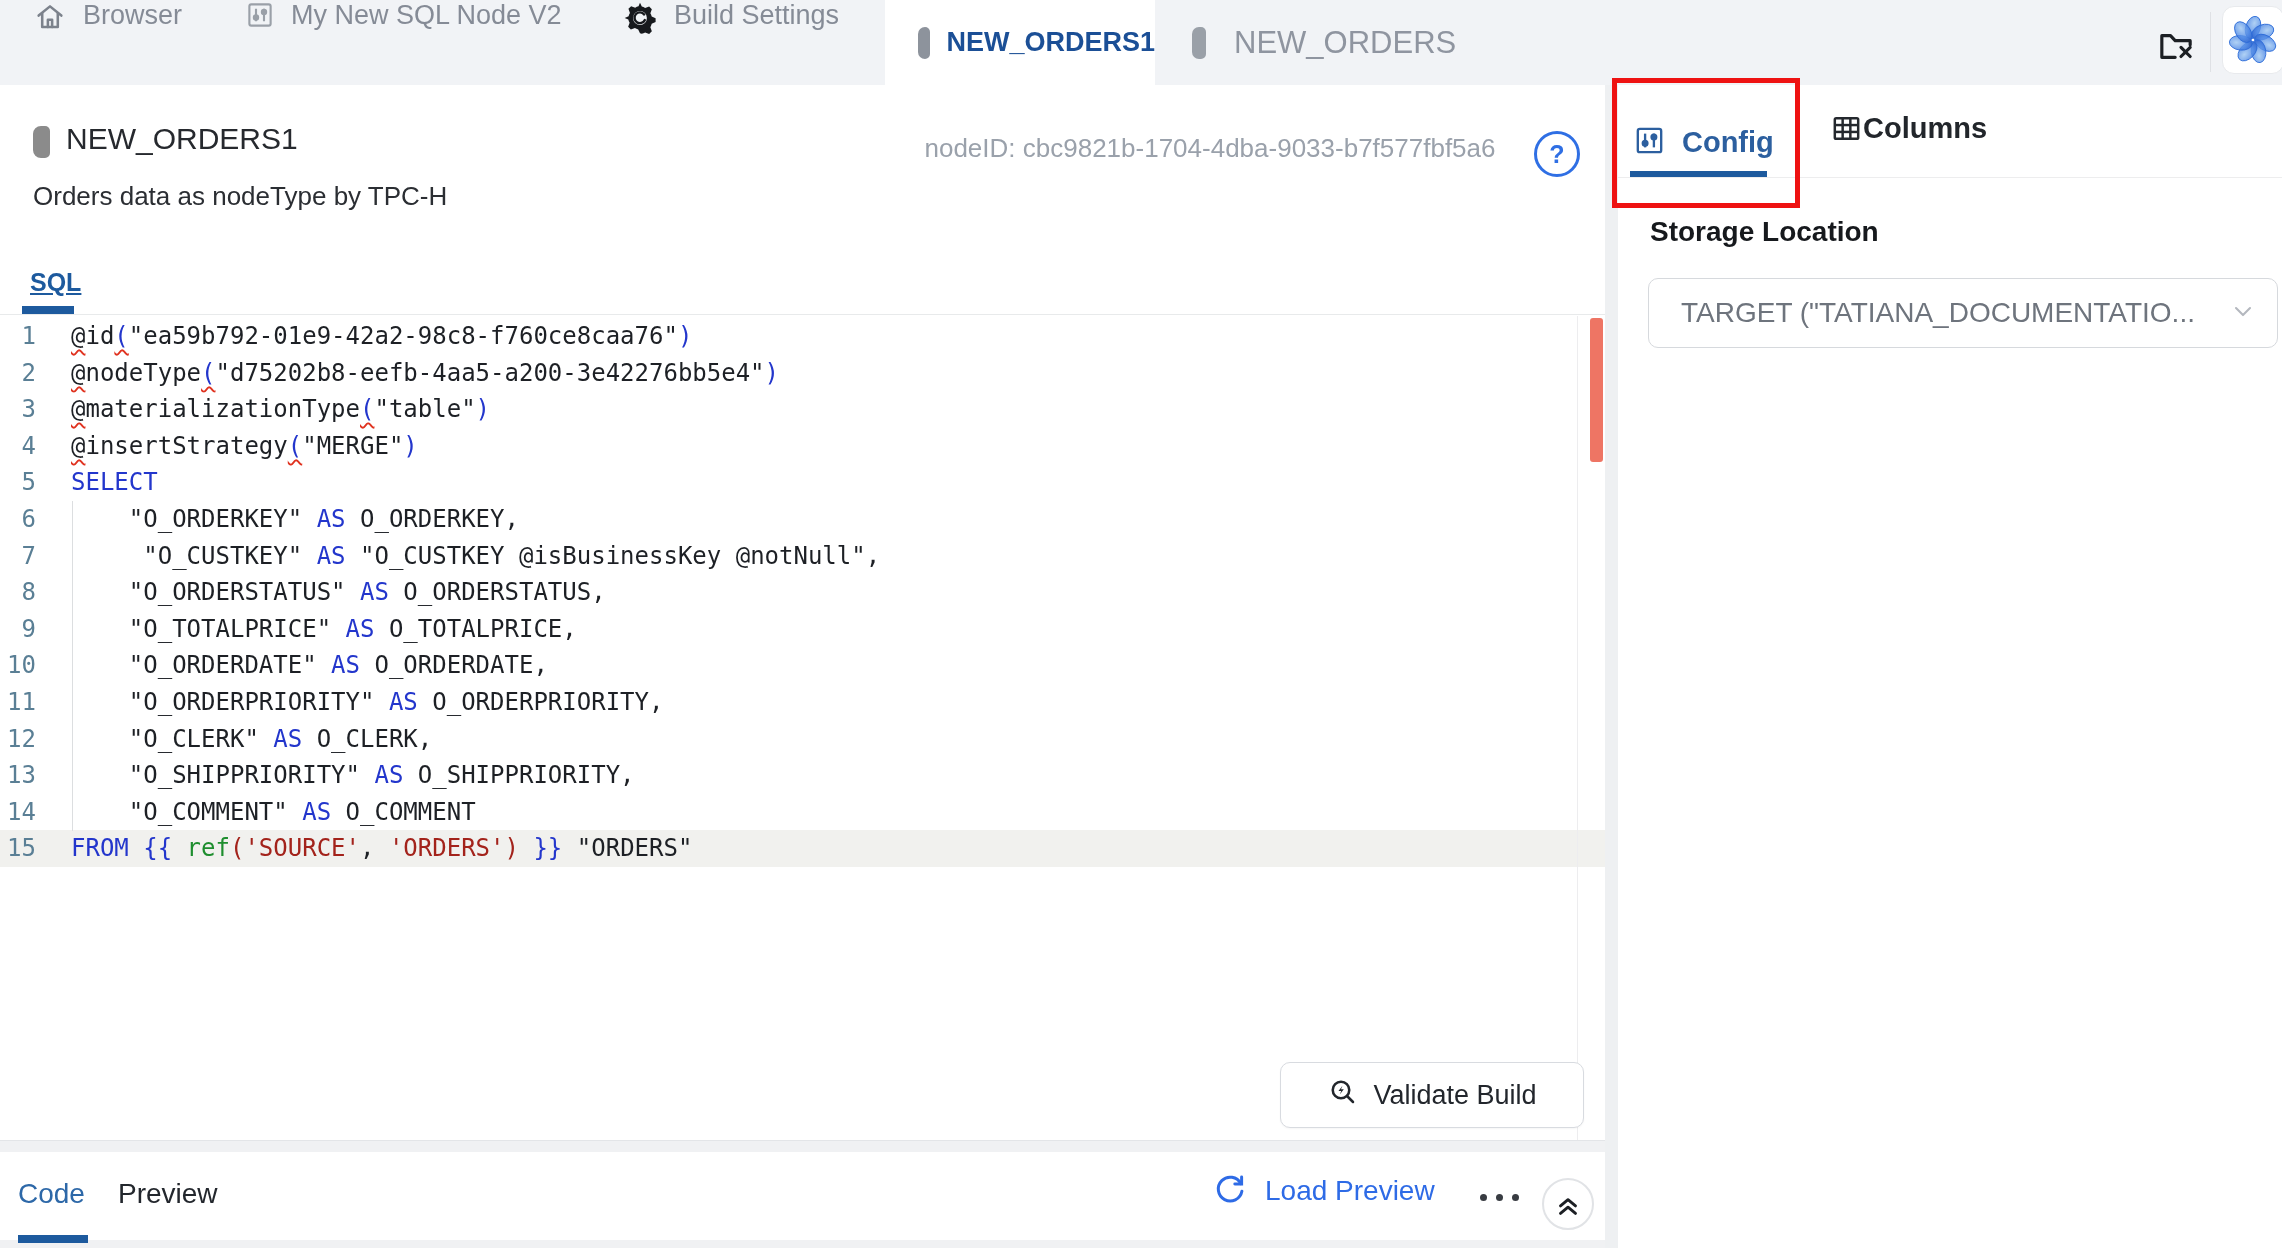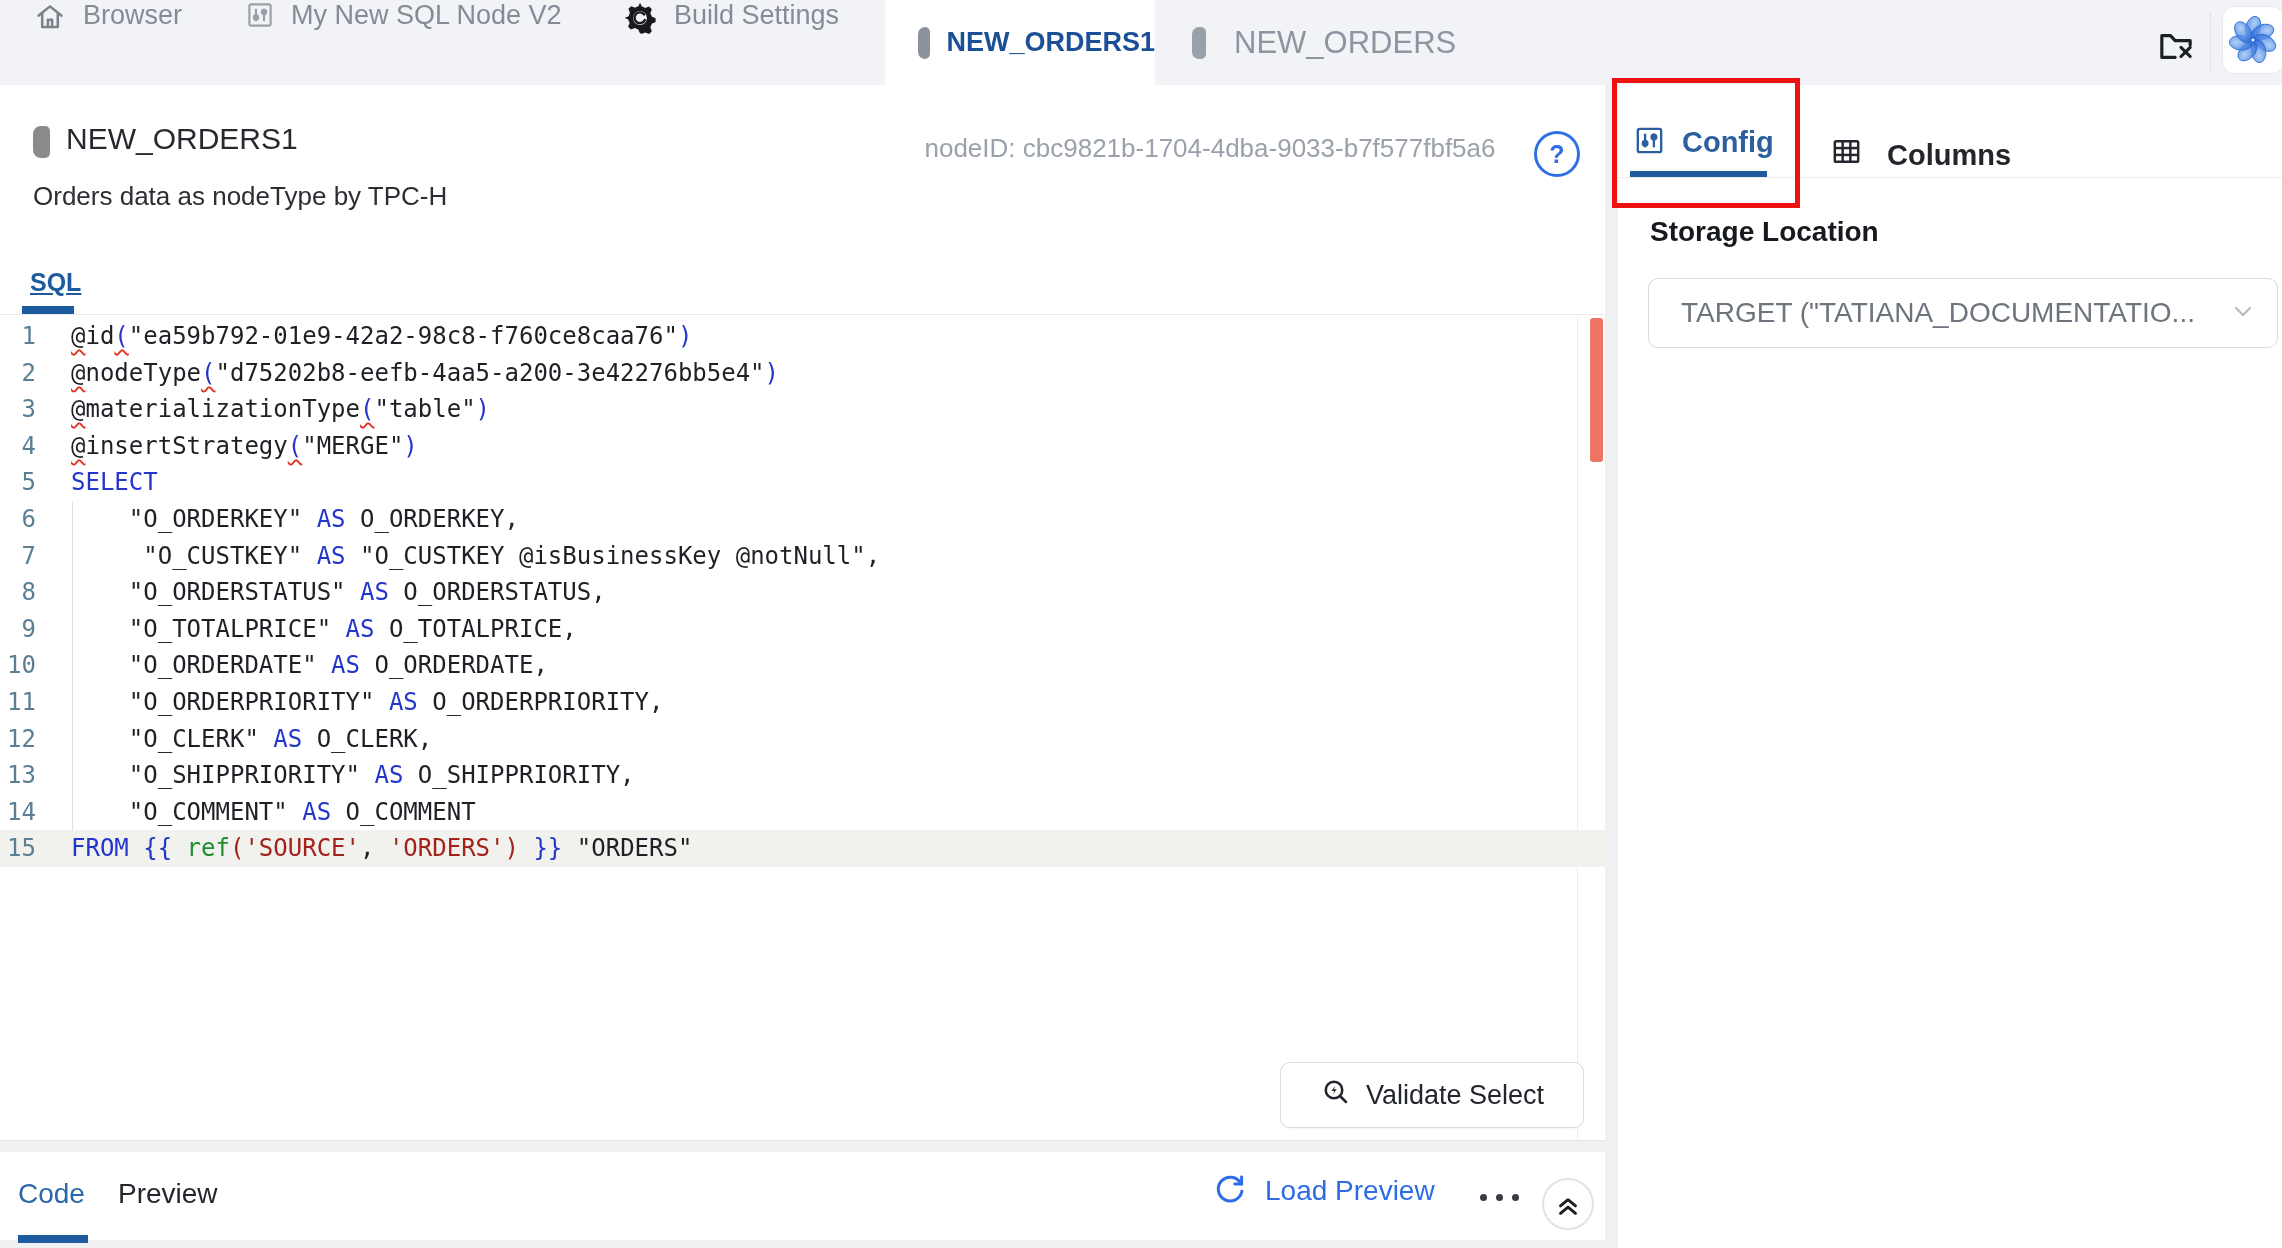--- a/index.html
+++ b/index.html
@@ -66,21 +66,21 @@
   .dot{width:7px;height:7px;border-radius:50%;background:#383c42;}
   #collapse-btn{left:1542px;top:1178px;width:48px;height:48px;border-radius:50%;background:#ffffff;
                 border:2px solid #e1e3e6;display:flex;align-items:center;justify-content:center;}
 
   
   #panel-divider{left:1605px;top:85px;width:13px;height:1163px;background:#eef0f2;}
   #panel{left:1618px;top:85px;width:664px;height:1163px;background:#ffffff;}
   #config-tab{left:1633px;top:112px;height:60px;display:flex;align-items:center;gap:16px;}
   #config-tab .p-label{font-size:29px;font-weight:600;color:#2c5f9f;}
   #config-underline{left:1630px;top:171px;width:137px;height:7px;background:#1d5a9e;}
-  #columns-tab{left:1830px;top:112px;height:60px;display:flex;align-items:flex-end;gap:24px;}
+  #columns-tab{left:1830px;top:112px;height:60px;display:flex;align-items:flex-start;gap:0;}
   #columns-tab .p-label{font-size:29px;font-weight:600;color:#22262b;}
   #panel-tabs-border{left:1618px;top:177px;width:664px;height:1px;background:#ededee;}
   #storage-label{left:1650px;top:216px;font-size:28px;font-weight:600;color:#16191d;}
   #storage-select{left:1648px;top:278px;width:630px;height:70px;border:1.5px solid #d6d9dd;border-radius:10px;
                   background:#ffffff;display:flex;align-items:center;box-sizing:border-box;padding:0 20px 0 32px;}
   #storage-value{flex:1;font-size:28px;color:#6e747d;white-space:nowrap;overflow:hidden;}
 
   
   #annotation-box{left:1612px;top:78px;width:178px;height:120px;border:5px solid #ee1212;
                   pointer-events:none;z-index:50;}
@@ -216,21 +216,21 @@
 <div class="abs" id="scroll-marker"></div>
 
 <div class="abs" id="validate-btn">
   <span>
     <svg width="32" height="32" viewBox="0 0 24 24" fill="none" stroke="#22262c" stroke-width="1.9" stroke-linecap="round">
       <circle cx="10.5" cy="10.5" r="6.2"></circle>
       <line x1="15.2" y1="15.2" x2="19.5" y2="19.5"></line>
       <path d="M11.6 7.4 L8.6 11.2 h2.1 L9.6 13.8 12.6 10 h-2.1 Z" fill="#22262c" stroke="none"></path>
     </svg>
   </span>
-  <span>Validate Select</span>
+  <span>Validate Build</span>
 </div>
 
 <div class="abs" id="footer-gap"></div>
 <div class="abs" id="footer"></div>
 <div class="abs" id="code-tab">Code</div>
 <div class="abs" id="preview-tab">Preview</div>
 <div class="abs" id="footer-bottom"></div>
 <div class="abs" id="code-underline"></div>
 
 <div class="abs" id="load-preview">

